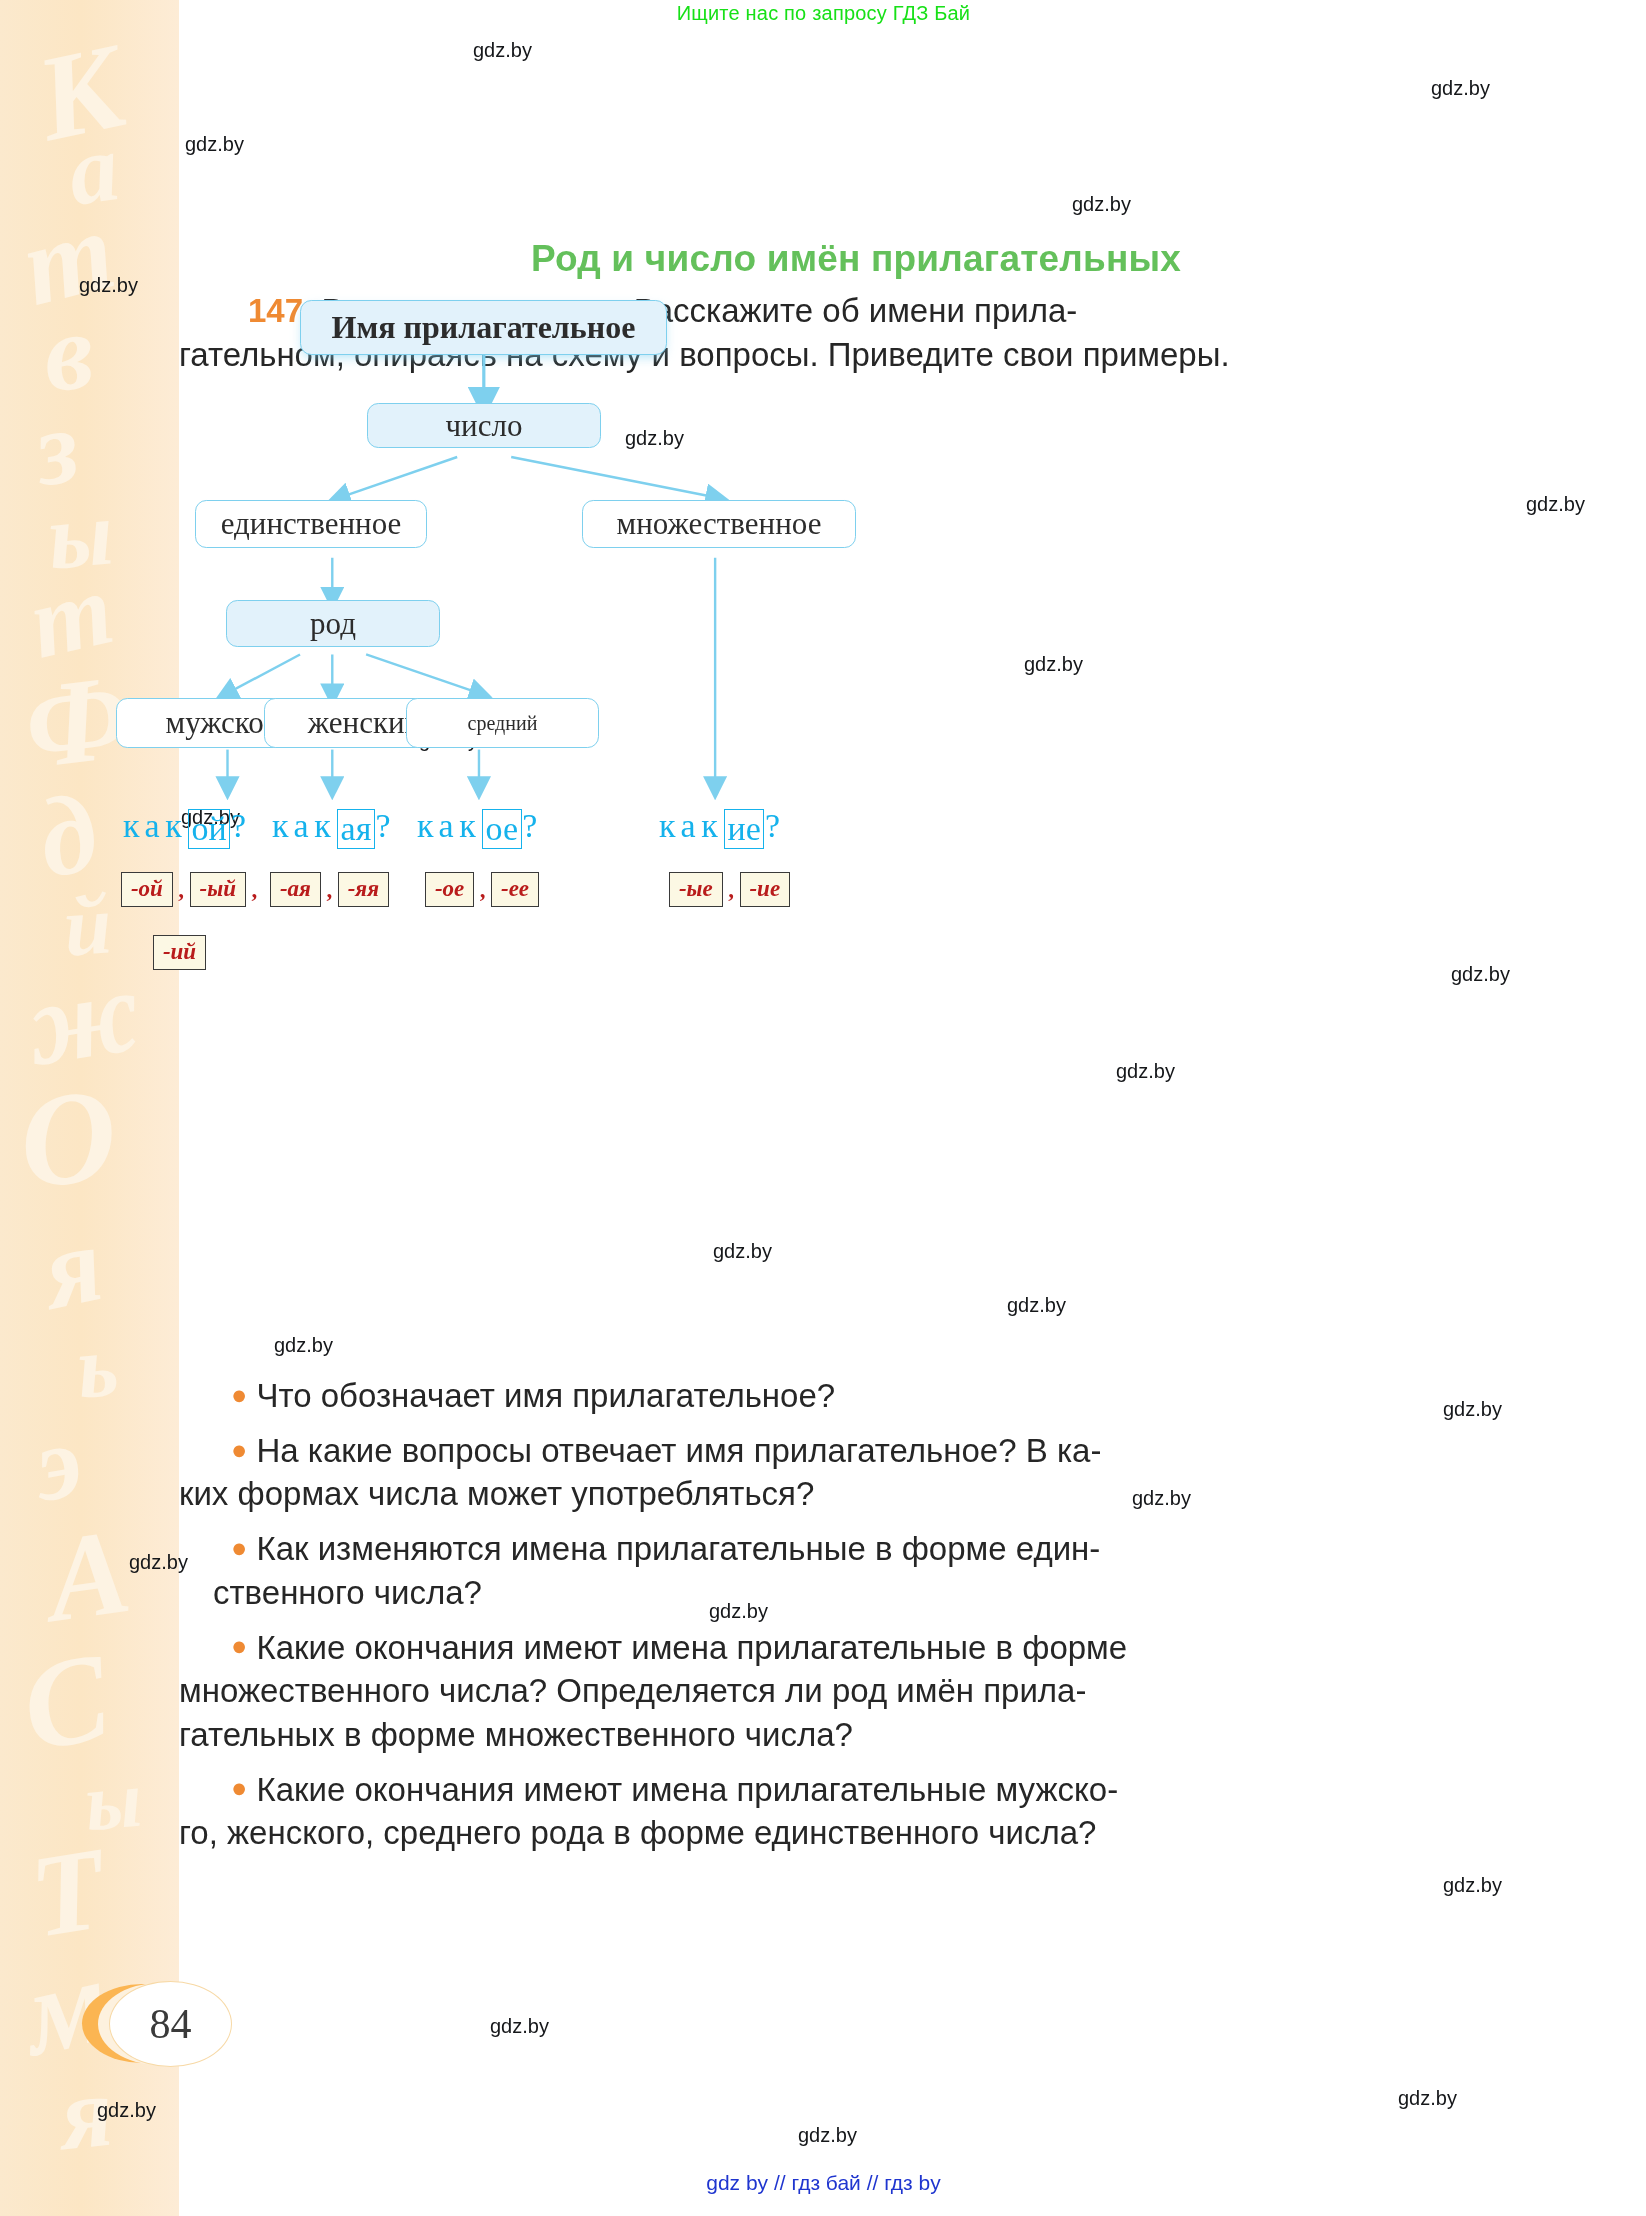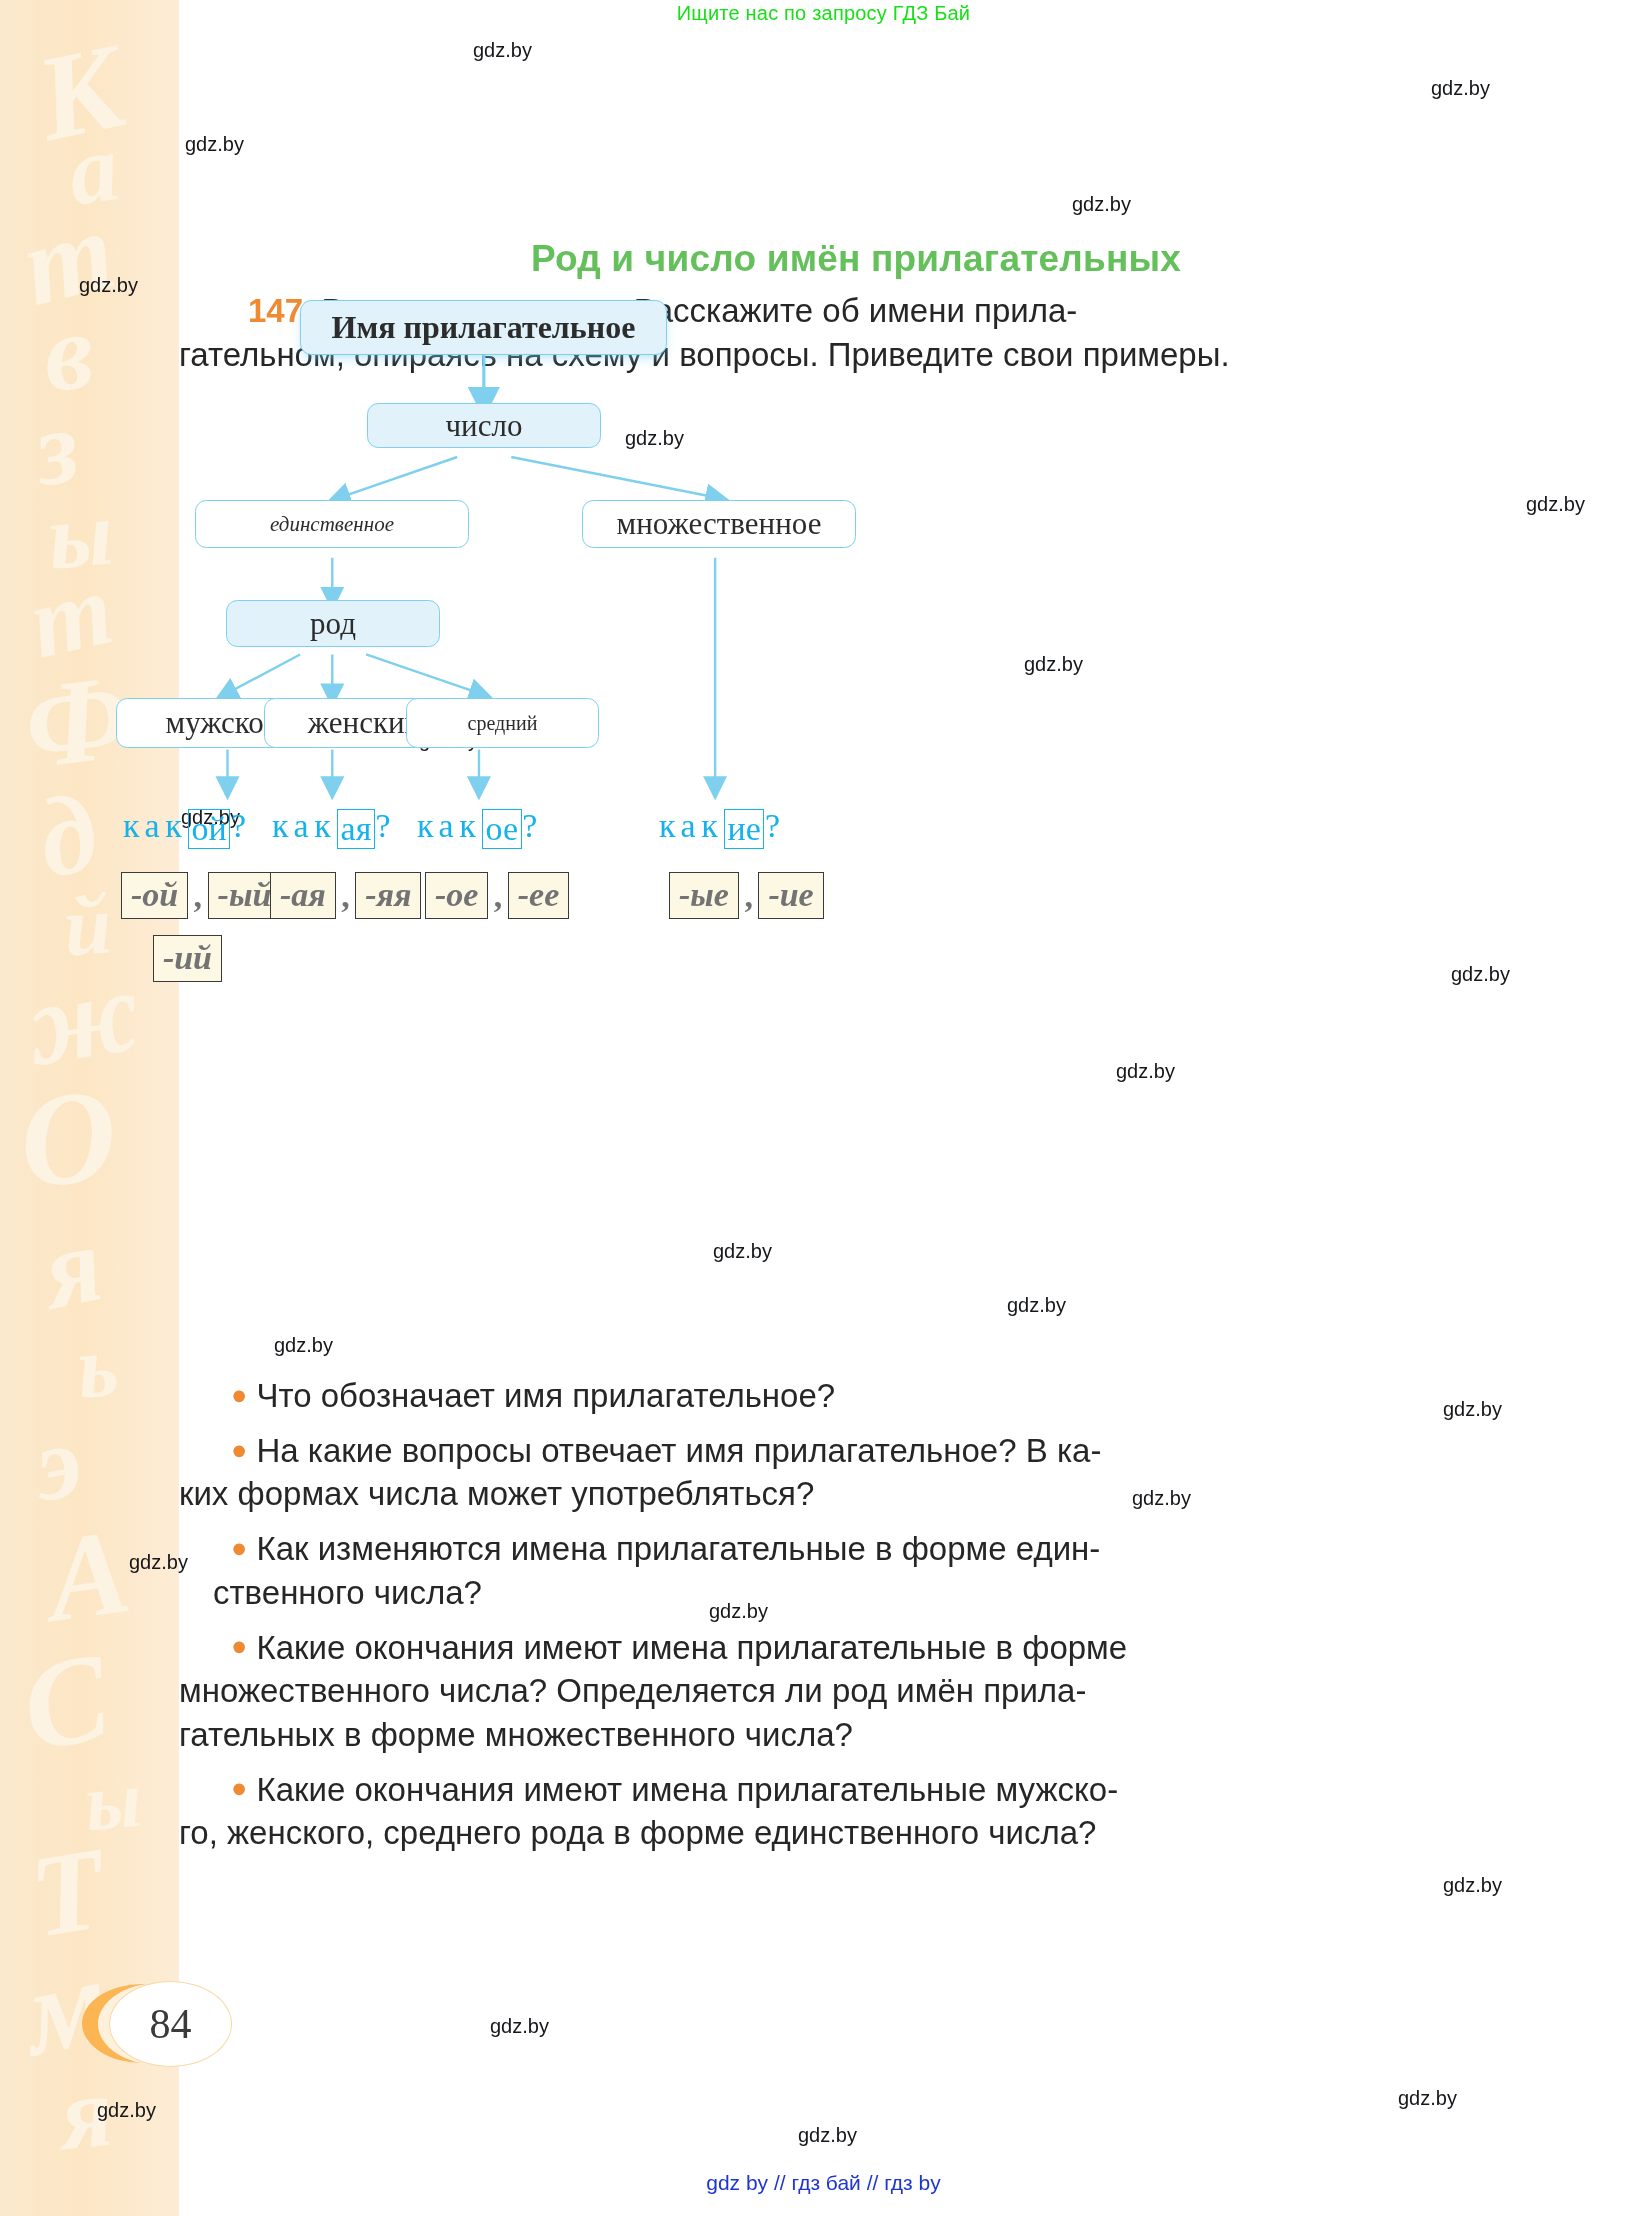--- a/index.html
+++ b/index.html
@@ -128,22 +128,22 @@
     display: inline-block;
     position: relative;
     top: 3.2px;
   }
 
   .endings {
     position: absolute;
     display: flex;
     align-items: flex-start;
     font-family: "Liberation Serif", serif;
-    font-size: 34px;
-    color: #737373;
+    font-size: 23px;
+    color: #b91c1c;
   }
   .ending-box {
     background: #fcf8e4;
     border: 1.6px solid #3a3a3a;
     padding: 3.2px 8.9px 4.8px 8.9px;
     font-style: italic;
     font-weight: 700;
     line-height: 1.1;
     white-space: nowrap;
   }
@@ -304,21 +304,21 @@
 
         <line x1="372" y1="930" x2="372" y2="975" stroke="#7ed0ee" stroke-width="3" marker-end="url(#ah)"></line>
 
         <line x1="665" y1="692" x2="665" y2="975" stroke="#7ed0ee" stroke-width="3" marker-end="url(#ah)"></line>
       </svg>
 
       <div class="node fill root" style="left:121px; top:300px; width:367px; height:55px; font-size:32px;">Имя прилагательное</div>
 
       <div class="node fill" style="left:188px; top:403px; width:234px; height:45px; font-size:31px;">число</div>
 
-      <div class="node plain" style="left:16px; top:500px; width:274px; height:48px; font-size:21px;font-style:italic;">единственное</div>
+      <div class="node plain" style="left:16px; top:500px; width:232px; height:48px; font-size:31px;">единственное</div>
 
       <div class="node plain" style="left:403px; top:500px; width:274px; height:48px; font-size:31px;">множественное</div>
 
       <div class="node fill" style="left:47px; top:600px; width:214px; height:47px; font-size:31px;">род</div>
 
       <div class="node plain" style="left:-63px; top:698px; width:214px; height:50px; font-size:31px;">мужской</div>
 
       <div class="node plain" style="left:85px; top:698px; width:201px; height:50px; font-size:31px;">женский</div>
 
       <div class="node plain" style="left:227px; top:698px; width:193px; height:50px; font-size:20px;">средний</div>

